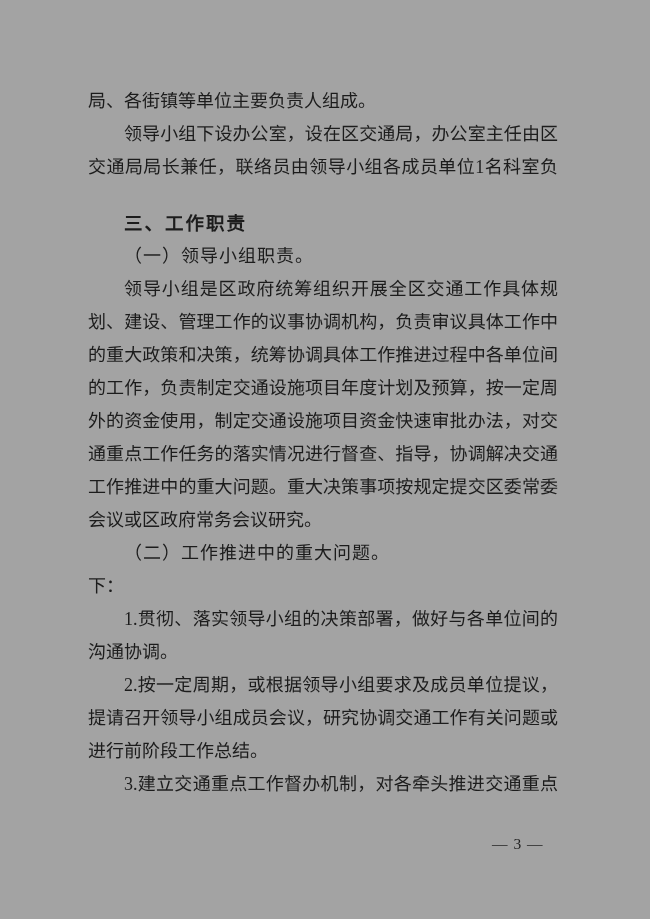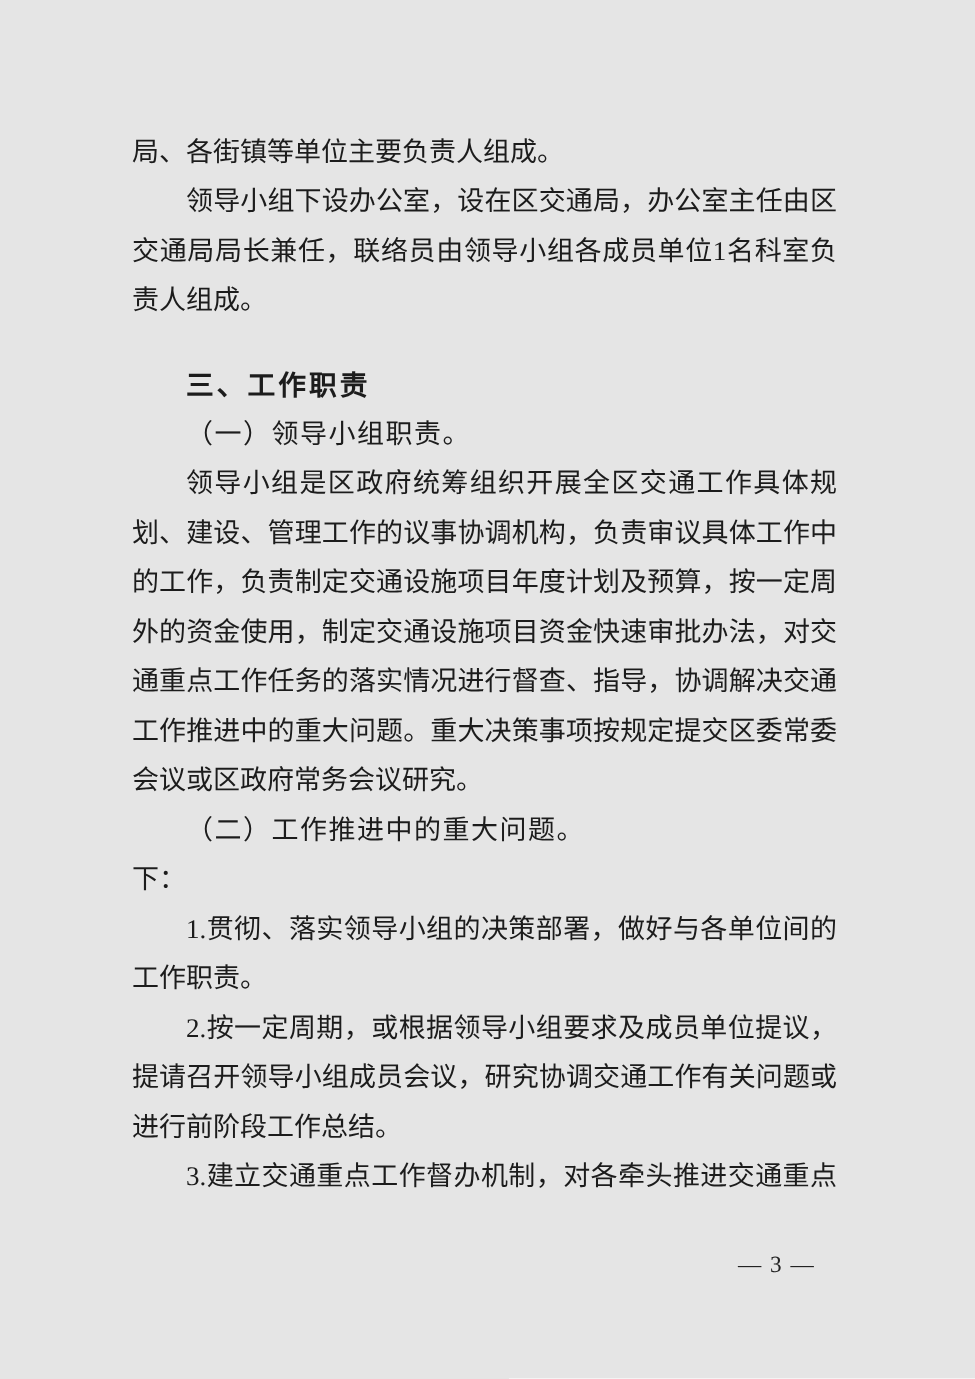--- a/index.html
+++ b/index.html
@@ -4,21 +4,21 @@
 <style>
   html, body {
     margin: 0;
     padding: 0;
     background: #ffffff;
   }
   .page {
     position: relative;
     width: 650px;
     height: 919px;
-    background: #e5e5e5;
+    background: #a3a3a3;
     overflow: hidden;
     font-family: "Liberation Serif", "DejaVu Serif", serif;
     color: #1c1c1c;
   }
   .content {
     position: absolute;
     left: 88px;
     top: 85px;
     width: 470px;
   }
@@ -64,33 +64,33 @@
   }
 </style>
 </head>
 <body>
 
 <div class="page">
   <div class="content">
     <div class="line">局、各街镇等单位主要负责人组成。</div>
     <div class="line j ind">领导小组下设办公室，设在区交通局，办公室主任由区</div>
     <div class="line j">交通局局长兼任，联络员由领导小组各成员单位1名科室负</div>
-    <div class="line">责人组成。</div>
     <div class="line h1 ind">三、工作职责</div>
     <div class="line h2 ind">（一）领导小组职责。</div>
     <div class="line j ind">领导小组是区政府统筹组织开展全区交通工作具体规</div>
     <div class="line j">划、建设、管理工作的议事协调机构，负责审议具体工作中</div>
+    <div class="line j">的重大政策和决策，统筹协调具体工作推进过程中各单位间</div>
     <div class="line j">的工作，负责制定交通设施项目年度计划及预算，按一定周期</div>
     <div class="line j">外的资金使用，制定交通设施项目资金快速审批办法，对交</div>
     <div class="line j">通重点工作任务的落实情况进行督查、指导，协调解决交通</div>
     <div class="line j">工作推进中的重大问题。重大决策事项按规定提交区委常委</div>
     <div class="line">会议或区政府常务会议研究。</div>
     <div class="line h2 ind">（二）工作推进中的重大问题。</div>
     <div class="line">下：</div>
     <div class="line j ind">1.贯彻、落实领导小组的决策部署，做好与各单位间的</div>
-    <div class="line">工作职责。</div>
+    <div class="line">沟通协调。</div>
     <div class="line j ind">2.按一定周期，或根据领导小组要求及成员单位提议，</div>
     <div class="line j">提请召开领导小组成员会议，研究协调交通工作有关问题或</div>
     <div class="line">进行前阶段工作总结。</div>
     <div class="line j ind">3.建立交通重点工作督办机制，对各牵头推进交通重点</div>
   </div>
   <div class="page-number">— 3 —</div>
 </div>
 
 </body></html>

